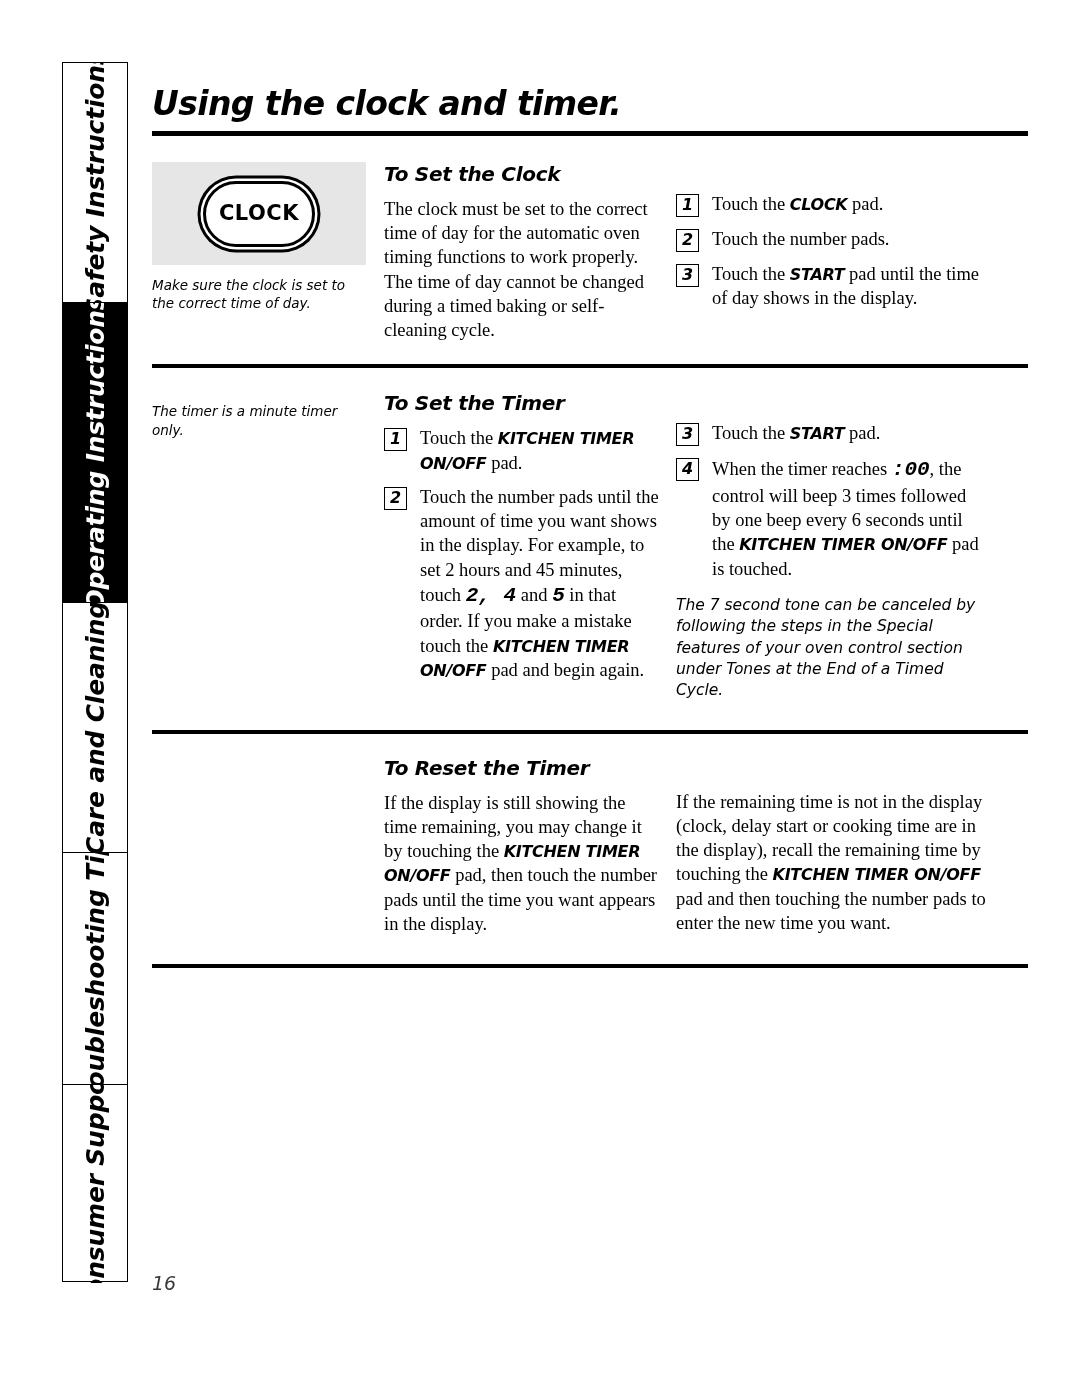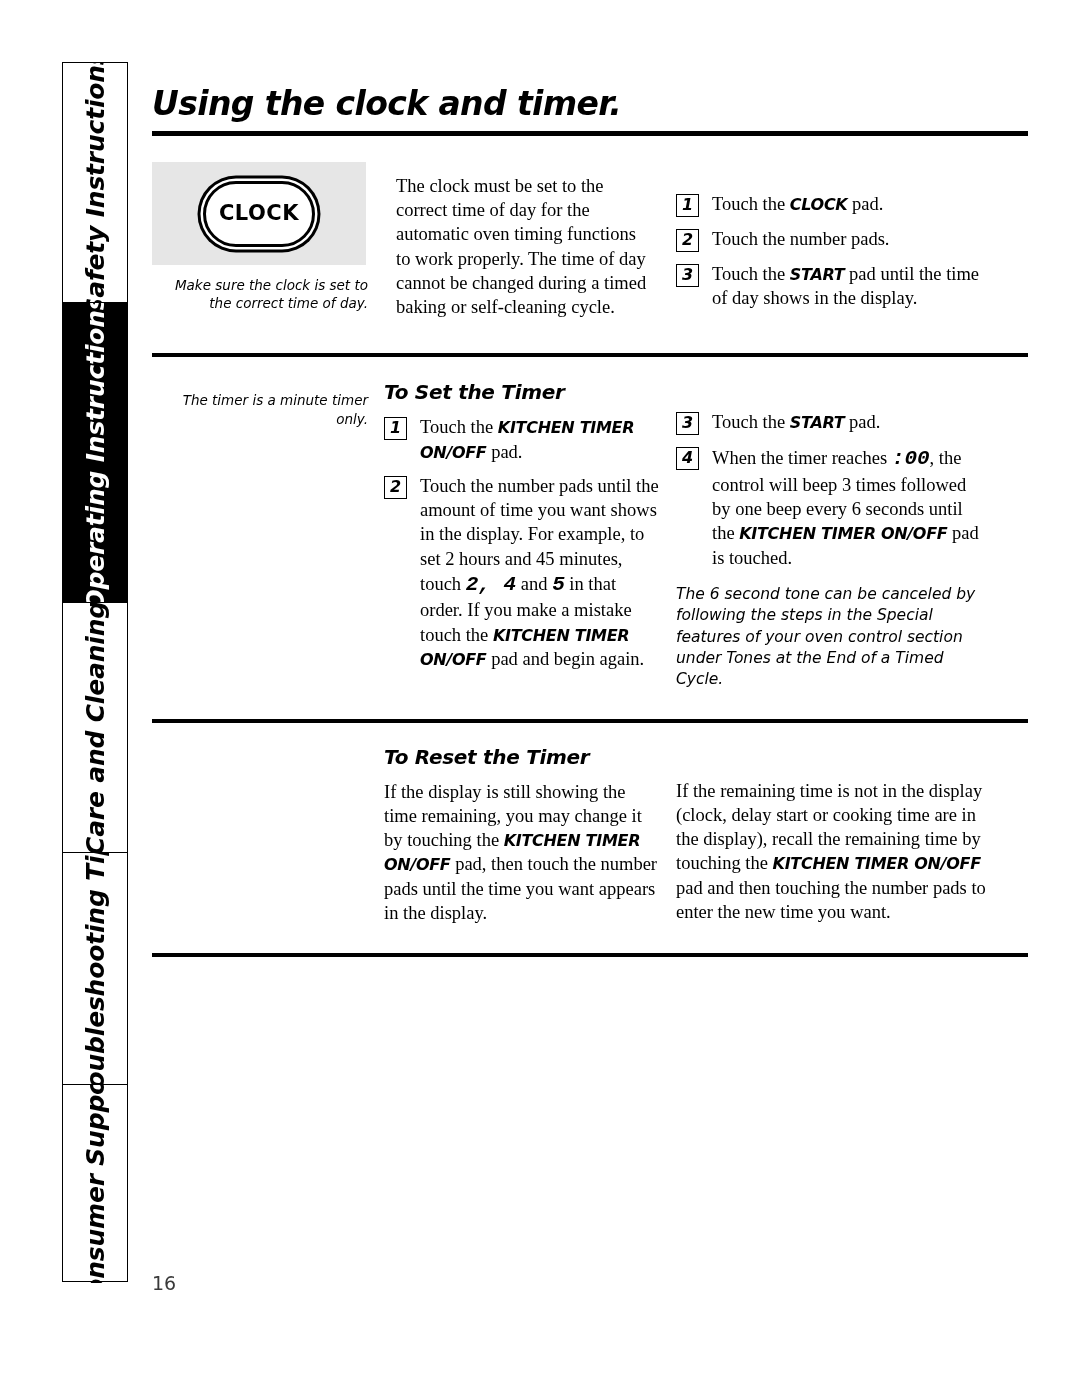--- a/index.html
+++ b/index.html
@@ -131,38 +131,38 @@
   .pad.timer-pad .l3 { font-size: 14px; letter-spacing: 0px; }
 
   .figcaption {
     font-family: "DejaVu Sans", sans-serif;
     font-style: italic;
     font-size: 13.5px;
     line-height: 1.35;
     width: 216px;
     margin-top: 11px;
   }
-  .figcaption p { margin: 0 0 10px 0; text-align: right; }
+  .figcaption p { margin: 0 0 10px 0; }
   .figcaption p:last-child { margin-bottom: 0; }
 
   
   .subhead {
     font-family: "DejaVu Sans", sans-serif;
     font-style: italic;
     font-weight: bold;
     font-size: 20px;
     letter-spacing: -0.3px;
     margin: 0 0 11px 0;
   }
   .body {
     font-family: "Liberation Serif", serif;
     font-size: 18.5px;
     line-height: 1.31;
   }
-  .body p { margin: 12px; }
+  .body p { margin: 0; }
 
   .ital {
     font-family: "DejaVu Sans", sans-serif;
     font-style: italic;
     font-weight: bold;
     font-size: 16px;
     letter-spacing: -0.3px;
   }
   .italnum {
     font-family: Liberation Mono, monospace;
@@ -208,20 +208,21 @@
     line-height: 1.31;
     flex: 1;
   }
 
   
   #page-number {
     position: absolute;
     left: 152px;
     top: 1272px;
     font-family: "DejaVu Sans", sans-serif;
+    font-style: italic;
     font-size: 19px;
     color: #3a3a3a;
   }
 </style>
 </head>
 <body>
 
 <div id="sidebar">
     <div class="tab" style="height: 240px;">
       <div class="tab-label">Safety Instructions</div>
@@ -252,20 +253,21 @@
           <div class="pad clock-pad">
             <span>CLOCK</span>
           </div>
         </div>
         <div class="figcaption">
           <p>Make sure the clock is set to the correct time of day.</p>
         </div>
       </div>
 
       <div class="col-mid">
+        <div class="subhead">To Set the Clock</div>
         <div class="body">
           <p>The clock must be set to the correct time of day for the automatic oven timing functions to work properly. The time of day cannot be changed during a timed baking or self-cleaning cycle.</p>
         </div>
       </div>
 
       <div class="col-right" style="padding-top:30px;">
         <div class="steps">
             <div class="step">
               <div class="step-num">1</div>
               <div class="step-text">Touch the <span class="ital">CLOCK</span> pad.</div>
@@ -310,21 +312,21 @@
         <div class="steps">
             <div class="step">
               <div class="step-num">3</div>
               <div class="step-text">Touch the <span class="ital">START</span> pad.</div>
             </div>
             <div class="step">
               <div class="step-num">4</div>
               <div class="step-text">When the timer reaches  <span class="italnum">:00</span>, the control will beep 3 times followed by one beep every 6 seconds until the <span class="ital">KITCHEN TIMER ON/OFF</span> pad is touched.</div>
             </div>
           </div>
-        <div class="note">The 6 second tone can be canceled by following the steps in the Special features of your oven control section under Tones at the End of a Timed Cycle.</div>
+        <div class="note">The 7 second tone can be canceled by following the steps in the Special features of your oven control section under Tones at the End of a Timed Cycle.</div>
       </div>
     </div>
   </div>
 
   <div class="rule-section" style="margin-top:28px;"></div>
   <div class="section" style="padding-top:22px;">
     <div class="sec-row">
       <div class="col-fig"></div>
       <div class="col-mid">
         <div class="subhead">To Reset the Timer</div>

